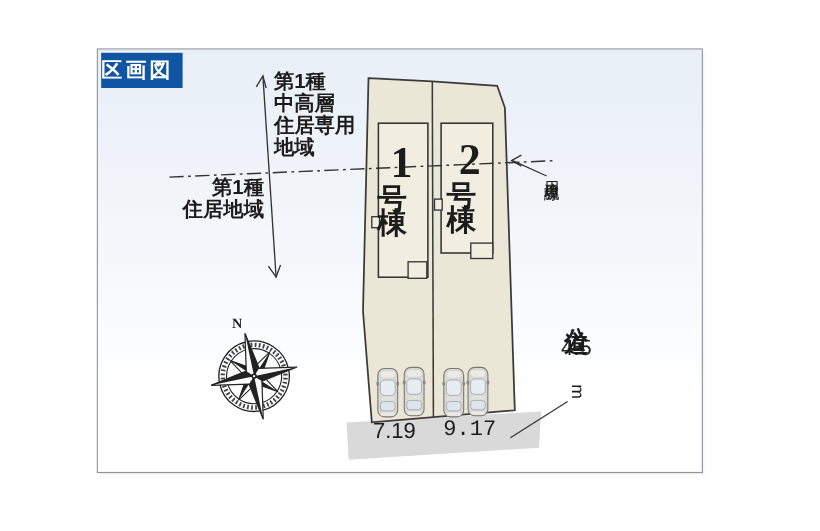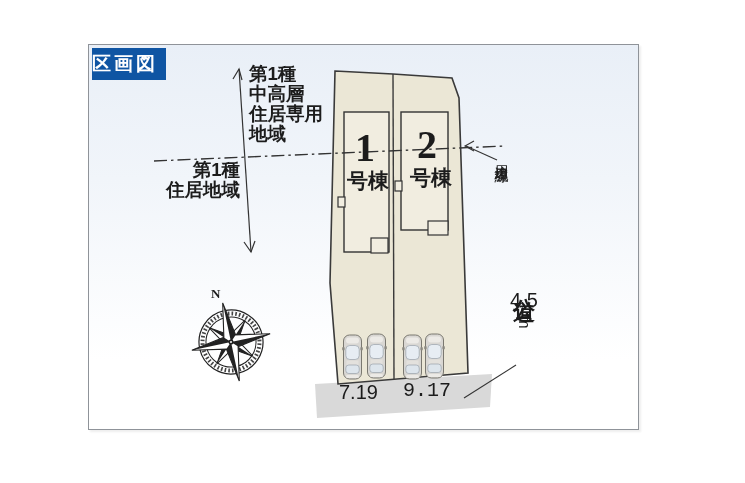--- a/index.html
+++ b/index.html
@@ -17,29 +17,29 @@
   .zone-upper{left:249px;top:64px;width:96px;font-size:18.5px;line-height:20px;
               font-weight:600;white-space:pre-line;}
   .zone-lower{left:150px;top:160px;width:90px;font-size:18.5px;line-height:20px;
               font-weight:600;white-space:pre-line;text-align:right;}
   .boundary-text{left:493px;top:154px;height:84px;writing-mode:vertical-rl;
                  text-orientation:upright;font-size:14px;letter-spacing:1px;}
   .plot-num{font-family:"Liberation Serif",serif;font-weight:600;font-size:40px;
             line-height:40px;text-align:center;width:30px;}
   .plot-num.p1{left:350px;top:128px;}
   .plot-num.p2{left:412px;top:125px;}
-  .plot-suffix{font-family:"Liberation Serif",serif;font-weight:600;font-size:21px;
-               line-height:22px;text-align:right;width:46px;}
+  .plot-suffix{font-family:"Liberation Serif",serif;font-weight:600;font-size:27px;
+               line-height:22px;text-align:left;width:46px;}
   .plot-suffix.p1{left:343px;top:170px;}
   .plot-suffix.p2{left:406px;top:167px;}
   .dim{font-size:20px;width:54px;text-align:left;}
   .dim.d1{left:339px;top:381px;}
   .dim.d2{left:403px;top:379px;font-family:Liberation Mono, monospace;}
   .road-label{left:507px;top:280px;width:34px;display:flex;flex-direction:column;
-              align-items:center;gap:1px;}
+              align-items:center;gap:18px;}
   .road-label .kanji{writing-mode:vertical-rl;text-orientation:upright;
                      font-size:22px;font-weight:600;letter-spacing:3px;}
   .road-label .value{font-size:20px;margin-top:2px;}
   .road-label .unit{font-size:16px;transform:rotate(90deg);line-height:14px;margin-top:2px;}
   .north{left:211px;top:286px;font-family:"Liberation Serif",serif;
          font-weight:bold;font-size:13px;}
 </style>
 </head>
 <body>
 

